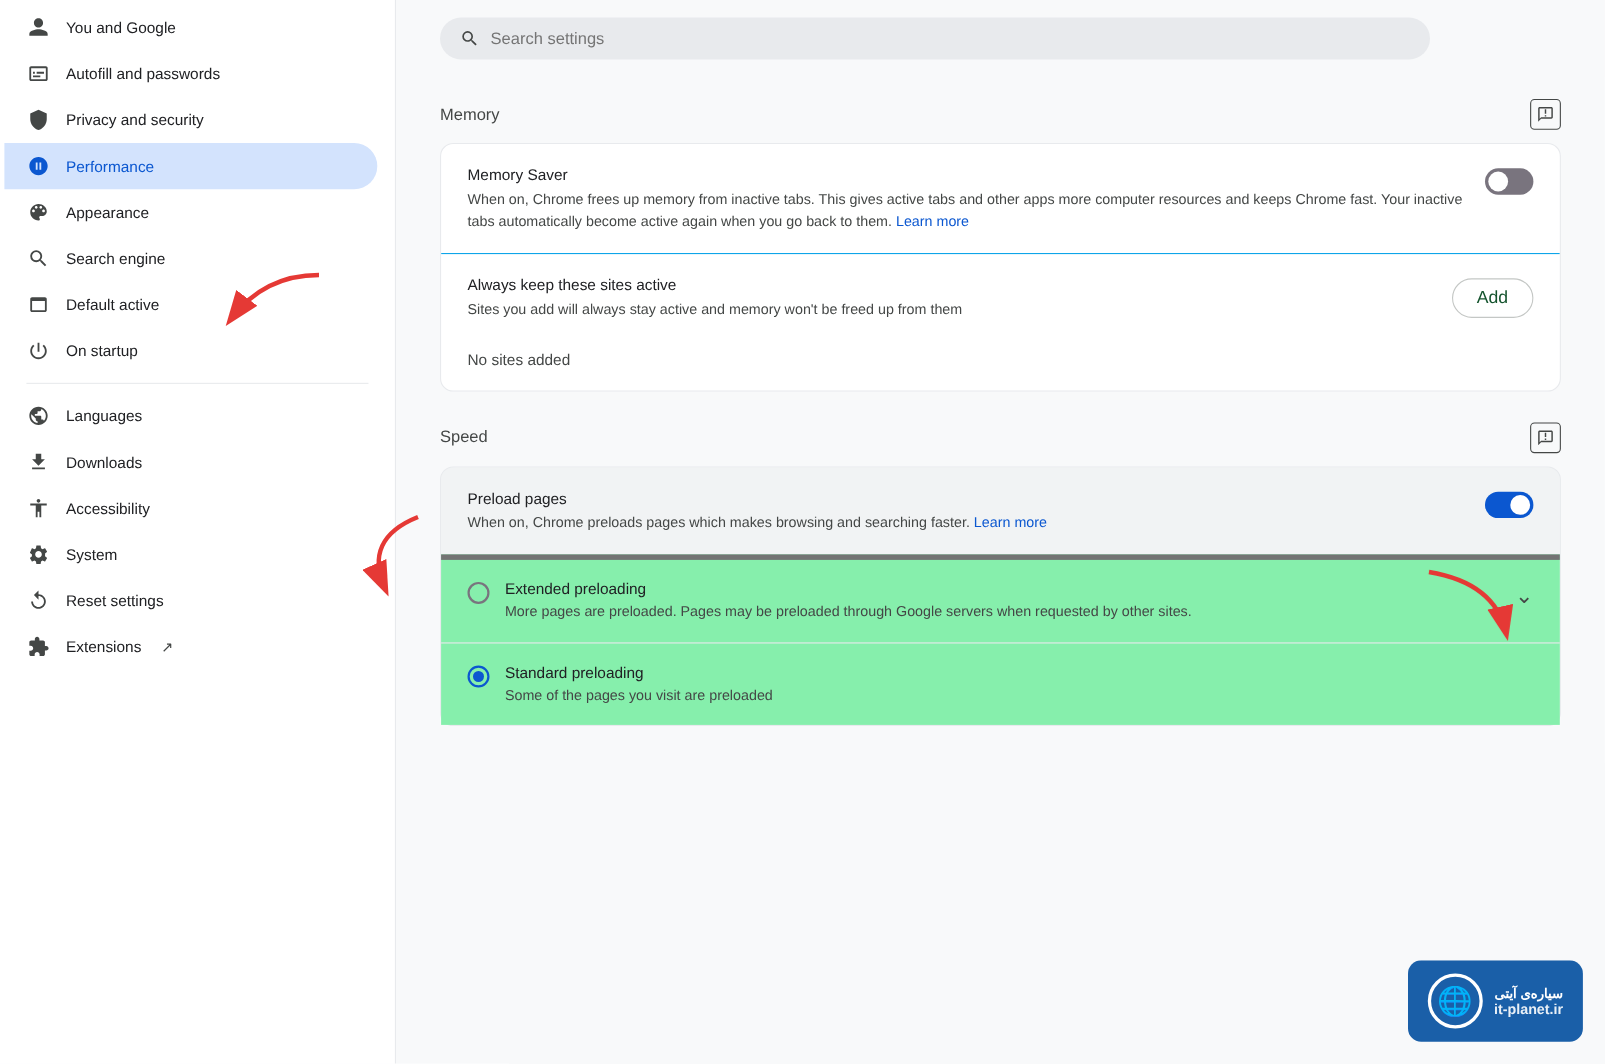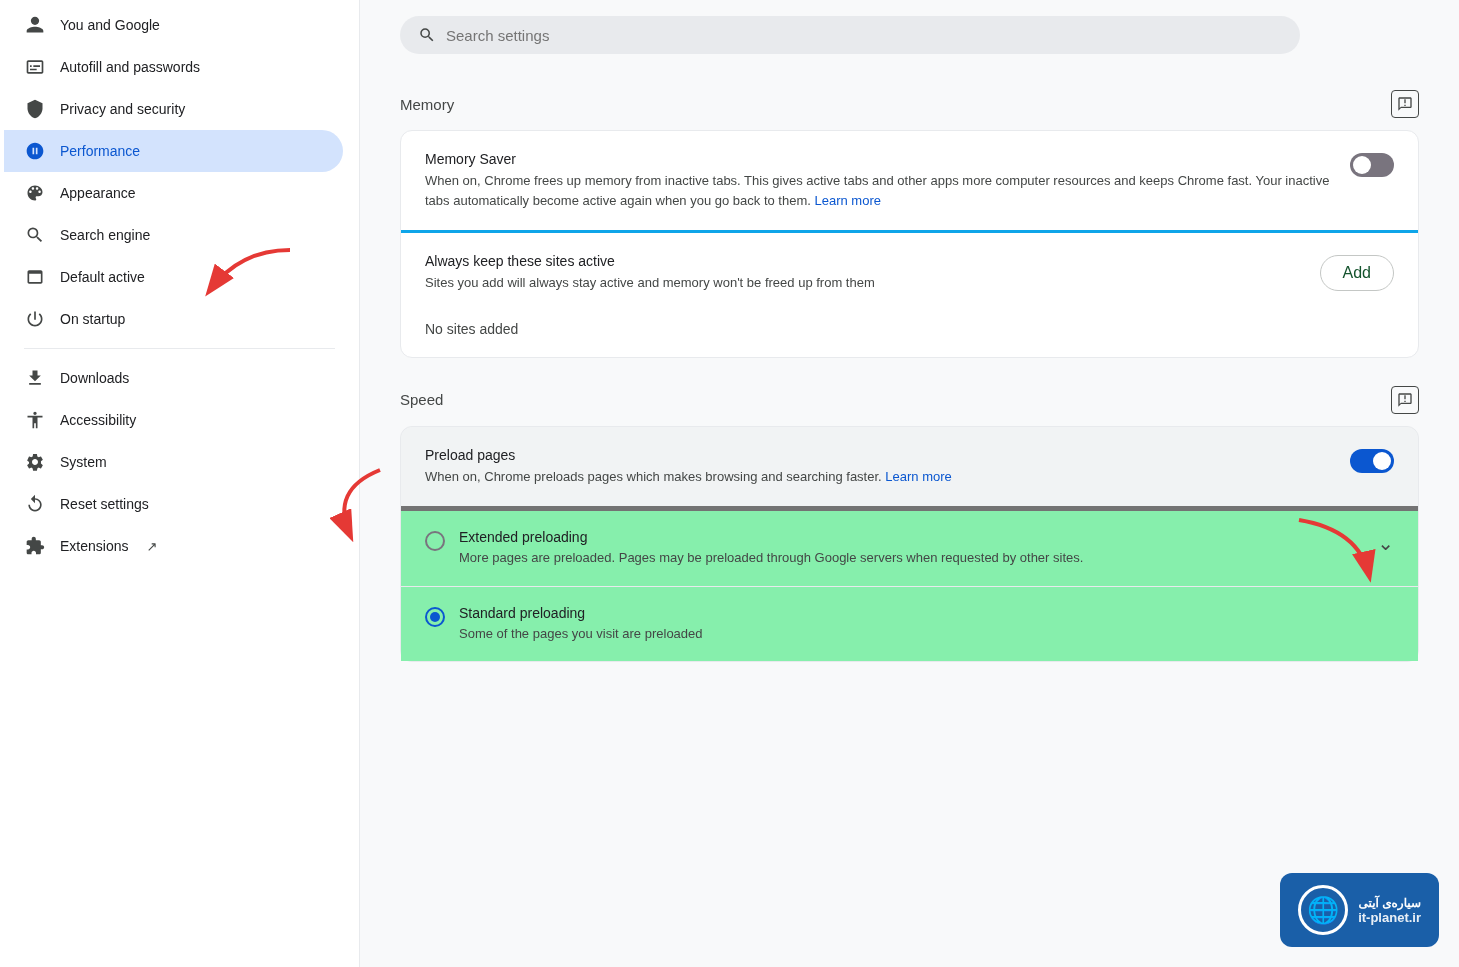--- a/index.html
+++ b/index.html
@@ -164,21 +164,21 @@
     }
 
     .card-row {
       display: flex;
       align-items: flex-start;
       justify-content: space-between;
       padding: 20px 24px;
       gap: 20px;
     }
     .card-row + .card-row {
-      border-top: 3px solid #0ea5e9;
+      border-top: 1px solid #0ea5e9;
     }
     .card-row-text { flex: 1; }
     .card-row-title {
       font-size: 14px;
       font-weight: 500;
       color: #202124;
       margin-bottom: 4px;
     }
     .card-row-desc {
       font-size: 13px;
@@ -424,20 +424,28 @@
       <span class="nav-icon">
         <svg width="20" height="20" viewBox="0 0 24 24" fill="currentColor">
             <path d="M13 3h-2v10h2V3zm4.83 2.17l-1.42 1.42C17.99 7.86 19 9.81 19 12c0 3.87-3.13 7-7 7s-7-3.13-7-7c0-2.19 1.01-4.14 2.58-5.42L6.17 5.17C4.23 6.82 3 9.26 3 12c0 4.97 4.03 9 9 9s9-4.03 9-9c0-2.74-1.23-5.18-3.17-6.83z"></path>
           </svg>
       </span>
       <span>On startup</span>
     </div>
 
     <div class="nav-divider"></div>
 
+    <div class="nav-item">
+      <span class="nav-icon">
+        <svg width="20" height="20" viewBox="0 0 24 24" fill="currentColor">
+            <path d="M12 2C6.48 2 2 6.48 2 12s4.48 10 10 10 10-4.48 10-10S17.52 2 12 2zm-1 17.93c-3.95-.49-7-3.85-7-7.93 0-.62.08-1.21.21-1.79L9 15v1c0 1.1.9 2 2 2v1.93zm6.9-2.54c-.26-.81-1-1.39-1.9-1.39h-1v-3c0-.55-.45-1-1-1H8v-2h2c.55 0 1-.45 1-1V7h2c1.1 0 2-.9 2-2v-.41c2.93 1.19 5 4.06 5 7.41 0 2.08-.8 3.97-2.1 5.39z"></path>
+          </svg>
+      </span>
+      <span>Languages</span>
+    </div>
 
     <div class="nav-item">
       <span class="nav-icon">
         <svg width="20" height="20" viewBox="0 0 24 24" fill="currentColor">
             <path d="M19 9h-4V3H9v6H5l7 7 7-7zM5 18v2h14v-2H5z"></path>
           </svg>
       </span>
       <span>Downloads</span>
     </div>
 

